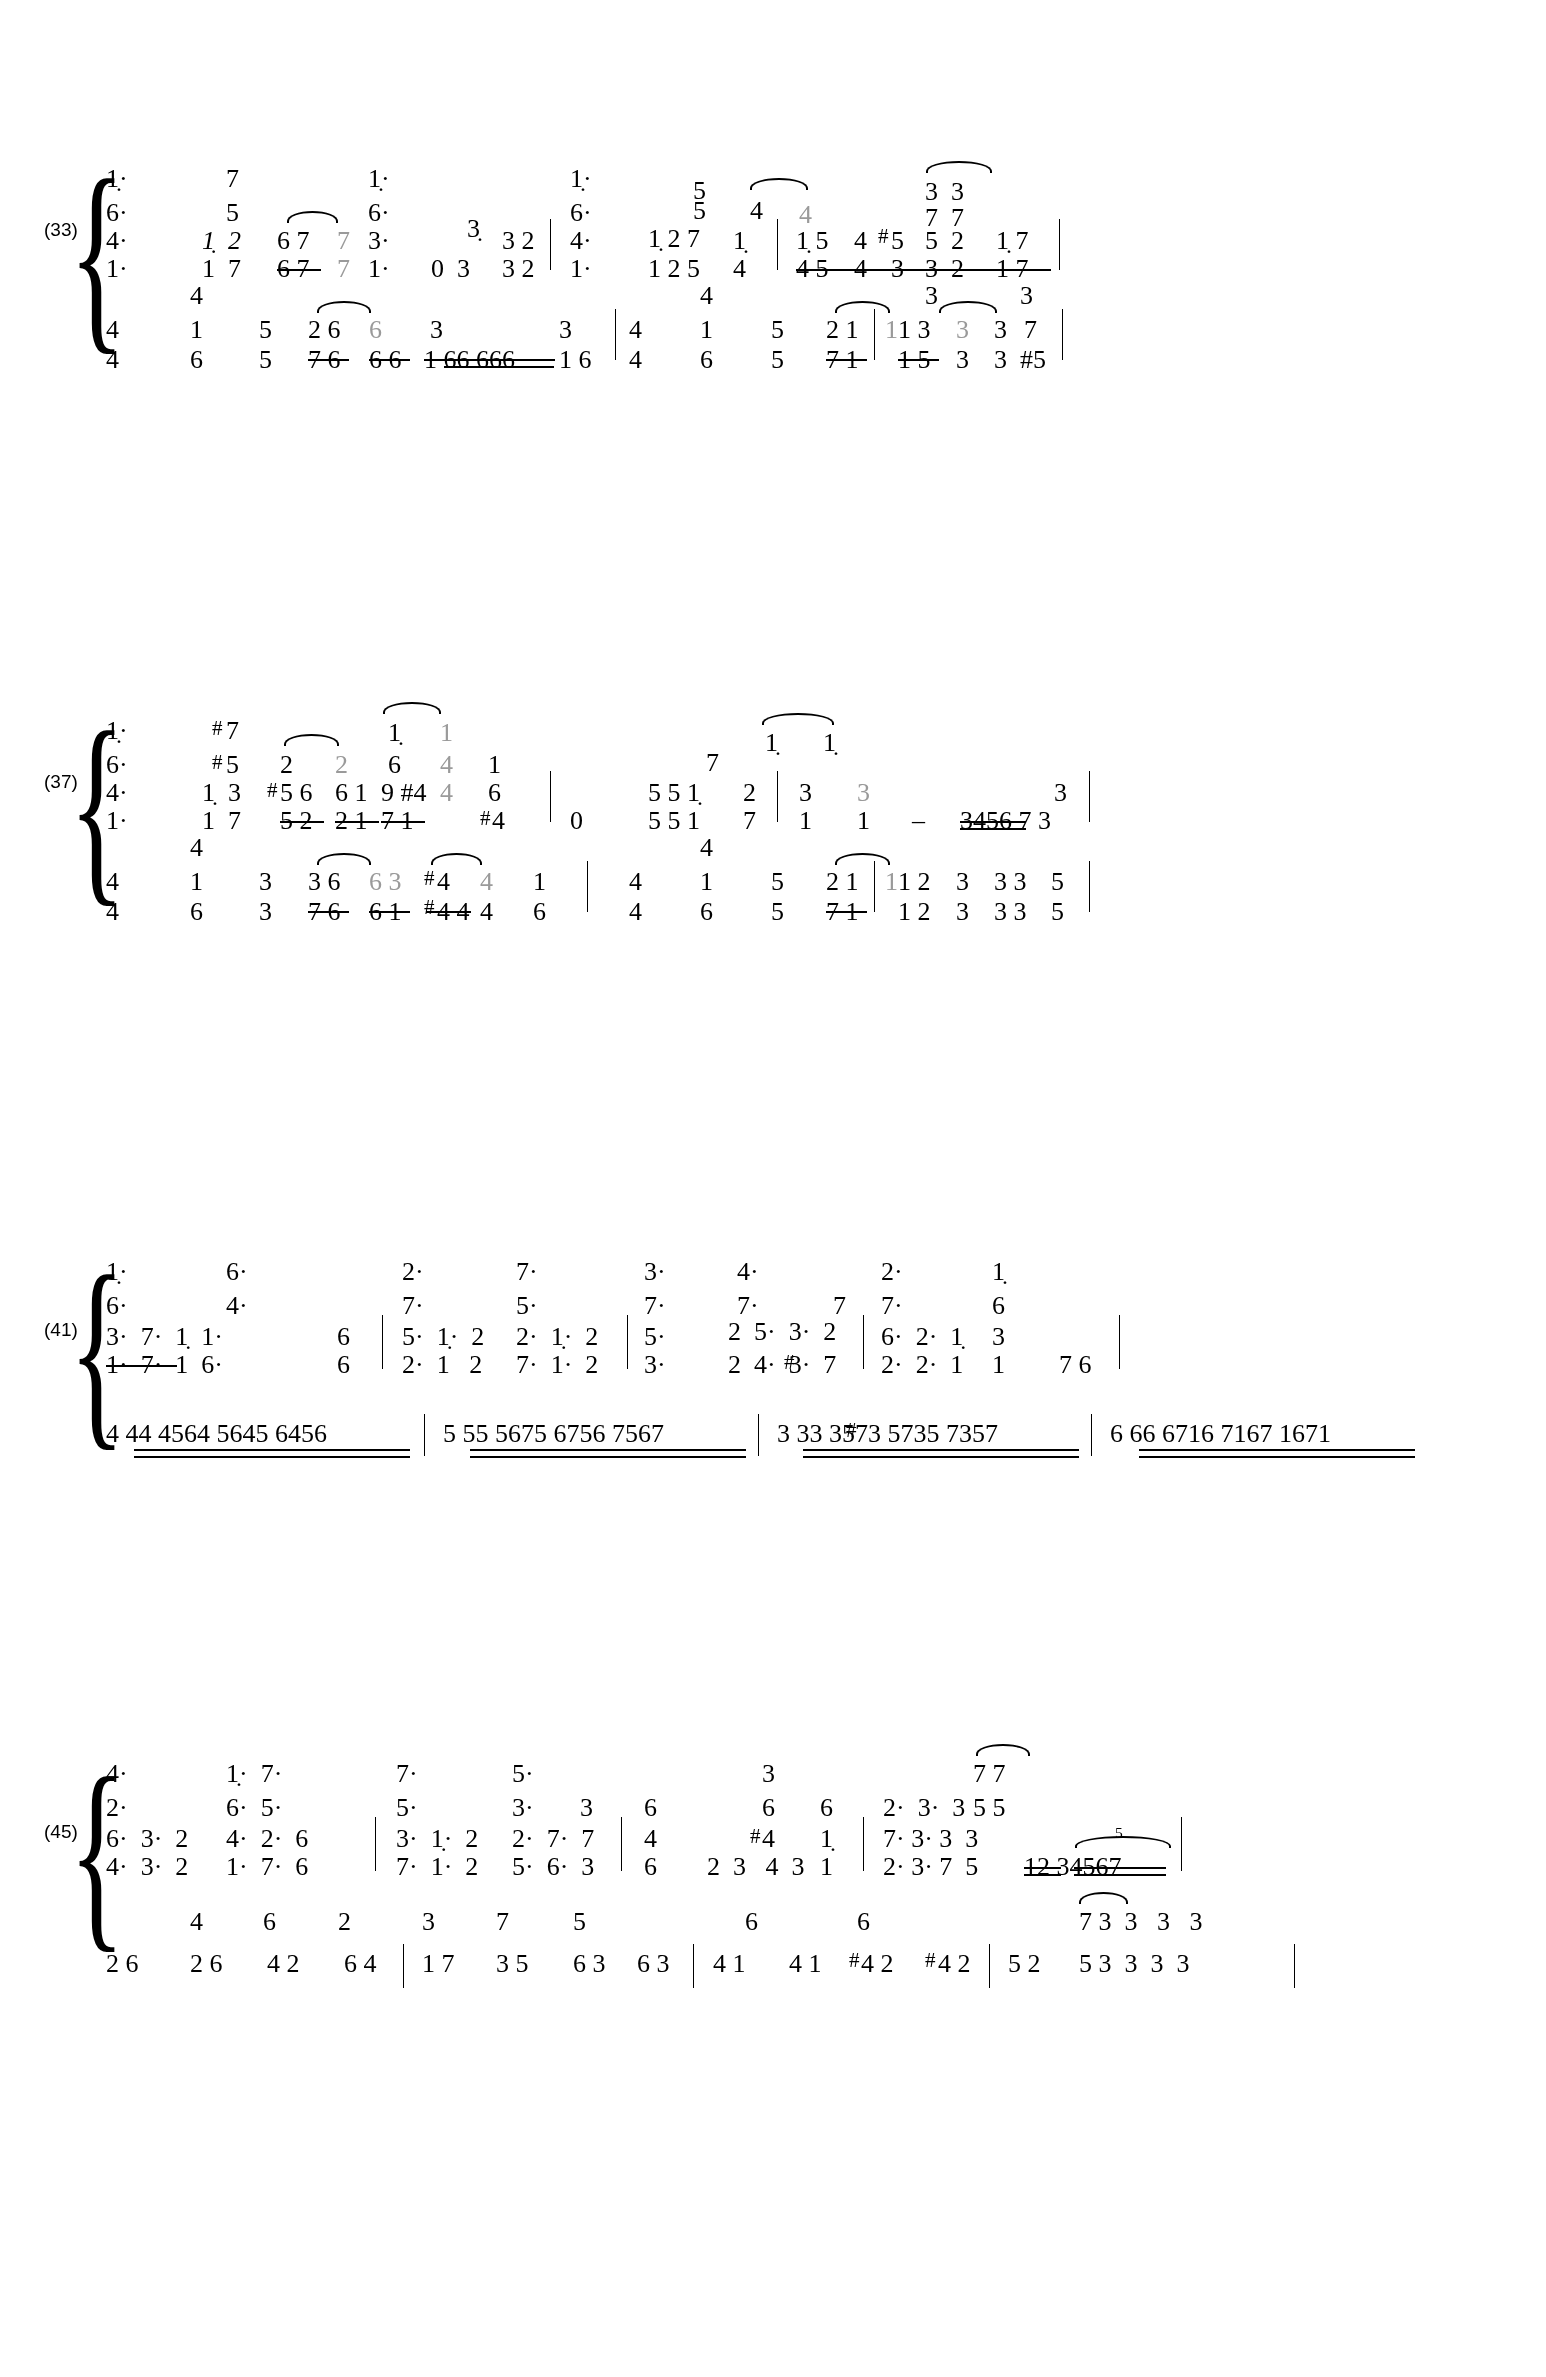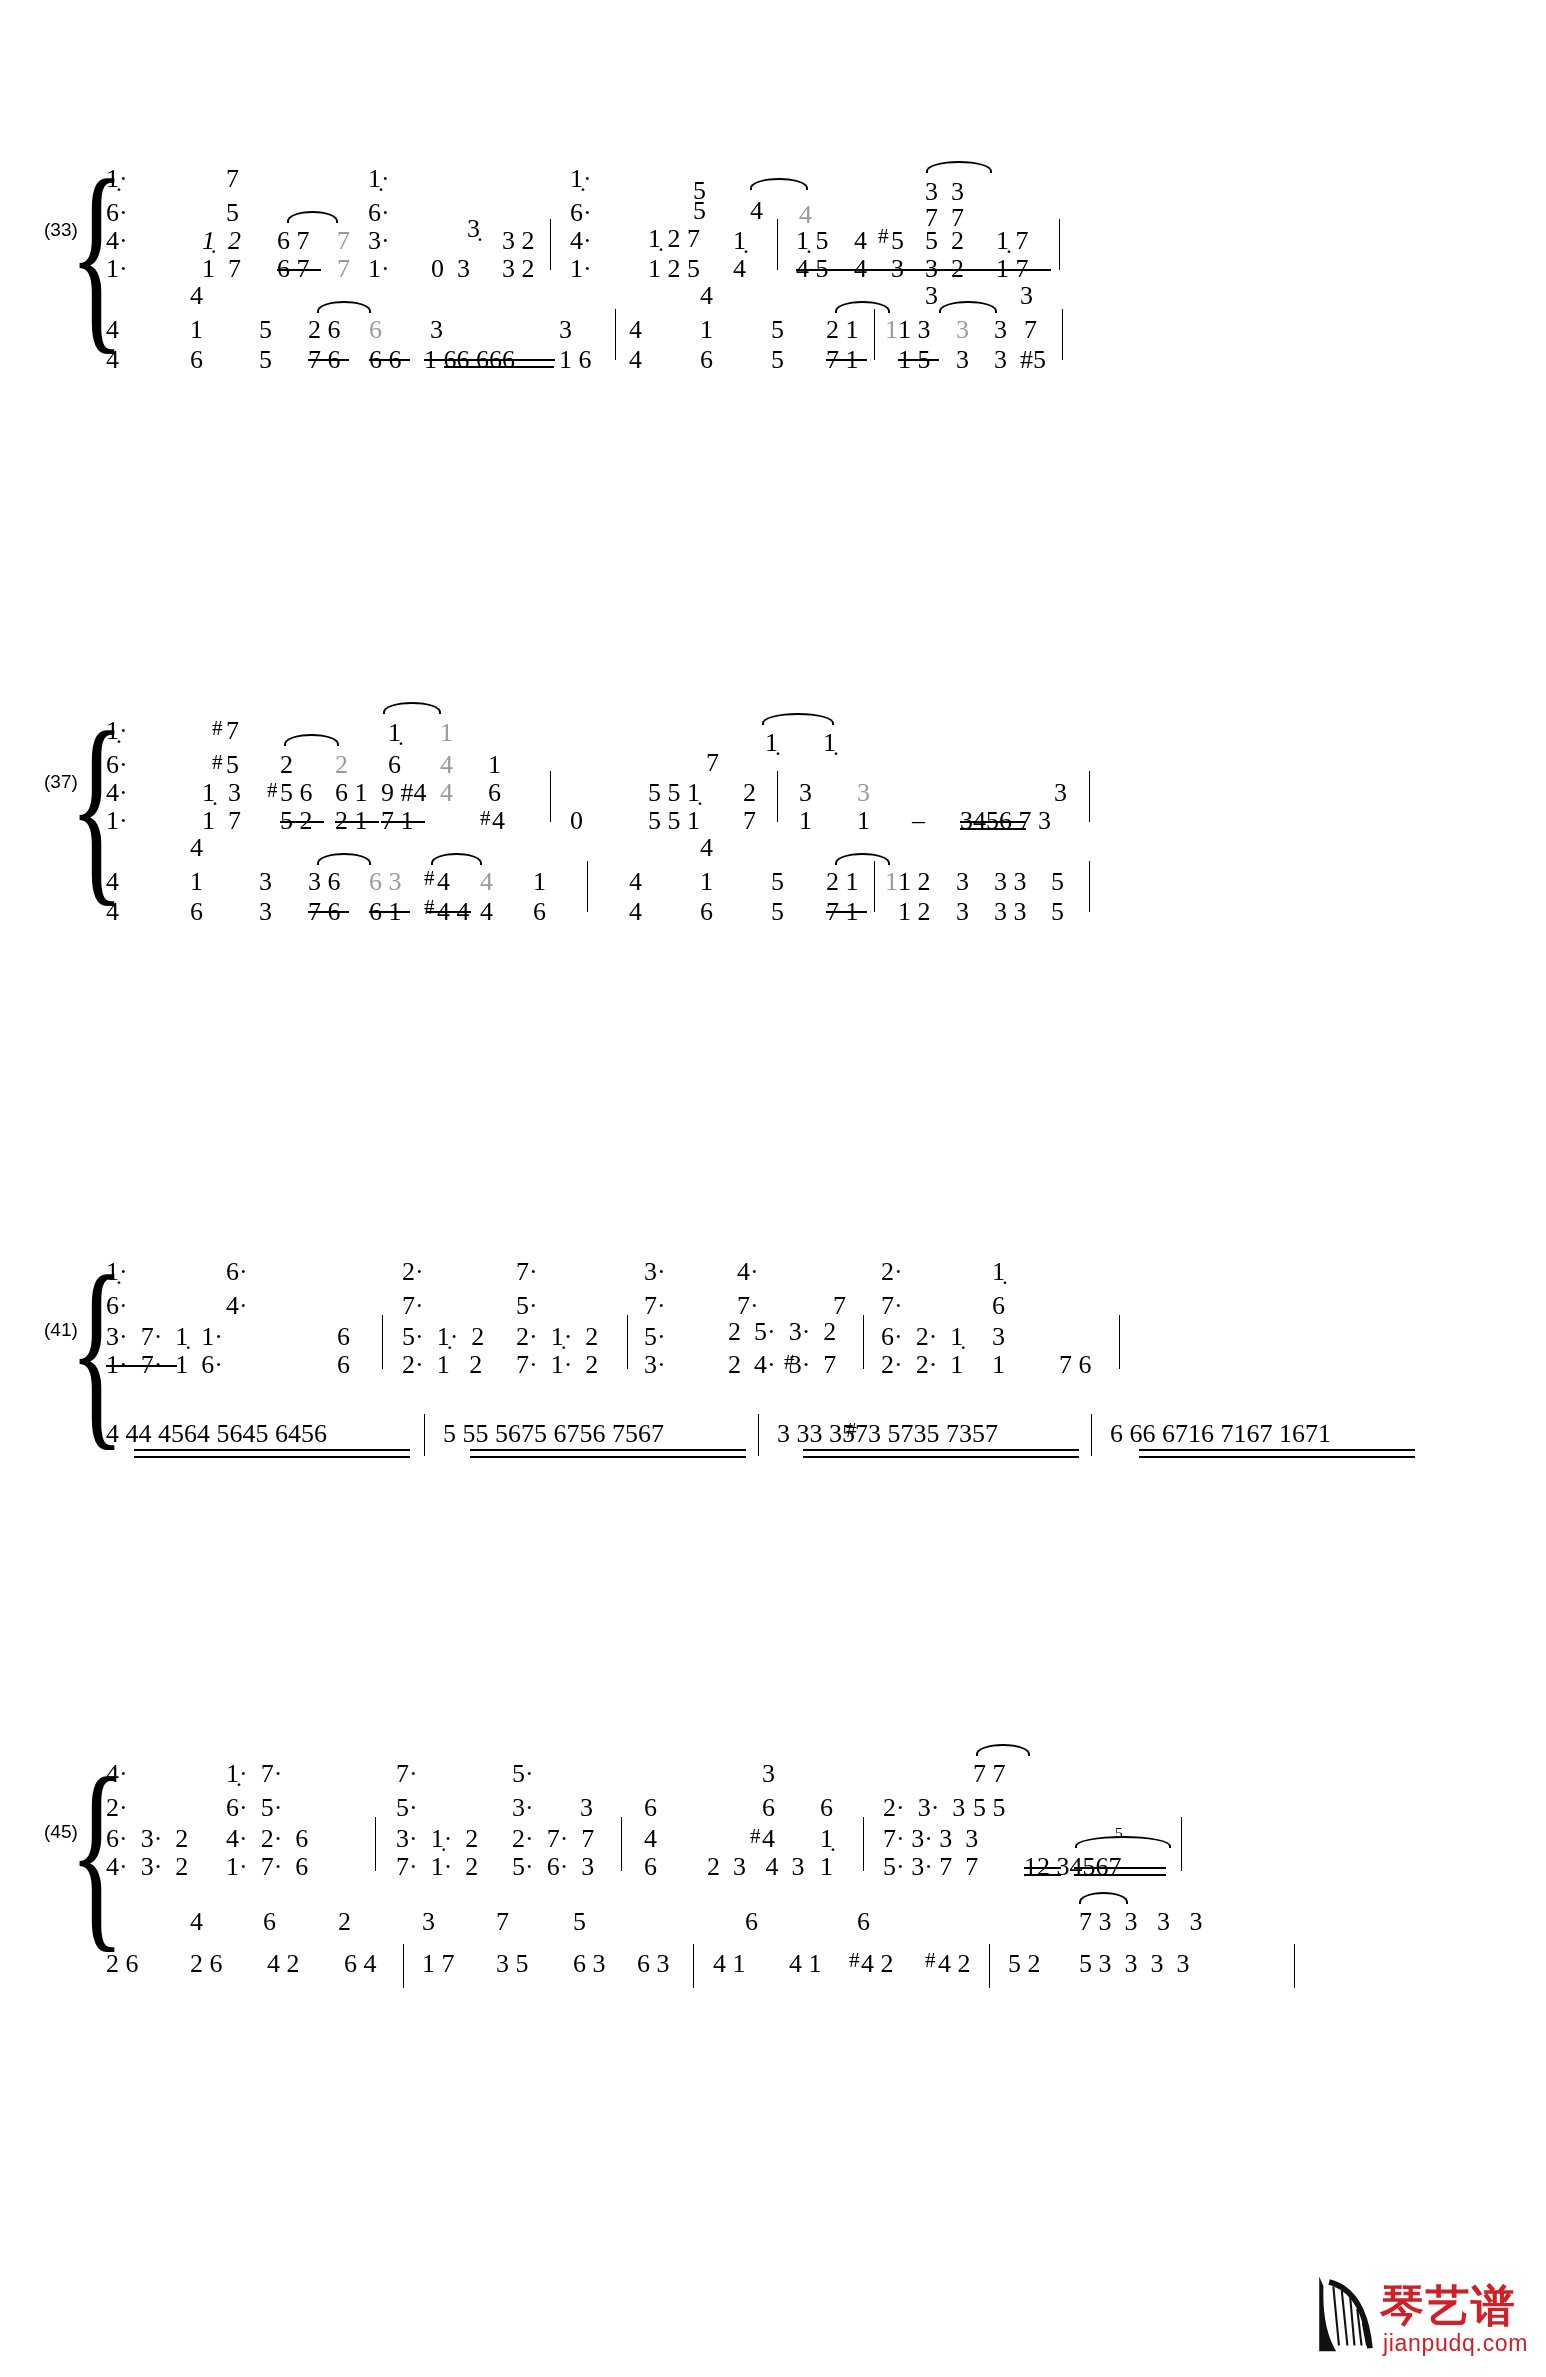--- a/index.html
+++ b/index.html
@@ -472,21 +472,21 @@
       <div class="cell" style="left:670px;top:98px;">6</div>
       <div class="cell sm" style="left:658px;top:126px;">#</div>
       <div class="cell" style="left:670px;top:129px;">4</div>
       <div class="cell" style="left:728px;top:129px;">1̣</div>
       <div class="cell" style="left:728px;top:98px;">6</div>
       <div class="cell" style="left:728px;top:157px;">1</div>
       <div class="bar" style="left:771px;top:120px;height:54px;"></div>
 
       <div class="cell" style="left:791px;top:98px;">2·  3·  3</div>
       <div class="cell" style="left:791px;top:129px;">7· 3· 3  3</div>
-      <div class="cell" style="left:791px;top:157px;">5· 3· 7  7</div>
+      <div class="cell" style="left:791px;top:157px;">2· 3· 7  5</div>
       <div class="cell" style="left:881px;top:64px;">7 7</div>
       <div class="cell" style="left:881px;top:98px;">5 5</div>
       <div class="slur" style="left:884px;top:47px;width:50px;"></div>
       <div class="cell" style="left:932px;top:157px;">12 34567</div>
       <div class="beam" style="left:932px;top:170px;width:37px;"></div>
       <div class="beam" style="left:932px;top:177px;width:37px;"></div>
       <div class="beam" style="left:982px;top:170px;width:92px;"></div>
       <div class="beam" style="left:982px;top:177px;width:92px;"></div>
       <div class="tupnum" style="left:1023px;top:127px;">5</div>
       <div class="slur" style="left:983px;top:139px;width:92px;"></div>
@@ -523,30 +523,15 @@
       <div class="bar" style="left:897px;top:35px;height:44px;"></div>
 
       <div class="cell" style="left:987px;top:0px;">7 3  3   3   3</div>
       <div class="slur" style="left:987px;top:-17px;width:45px;"></div>
       <div class="cell" style="left:916px;top:42px;">5 2</div>
       <div class="cell" style="left:987px;top:42px;">5 3  3  3  3</div>
       <div class="bar" style="left:1202px;top:35px;height:44px;"></div>
     </div>
   </div>
 
-  <div class="logo">
-    <svg class="harp" viewBox="0 0 88 120">
-      <path d="M6 6 L6 112 L30 112 Q10 80 12 20 Z" fill="#111"></path>
-      <path d="M20 14 Q70 26 78 108" stroke="#111" stroke-width="8" fill="none"></path>
-      <g stroke="#111" stroke-width="3">
-        <line x1="26" y1="20" x2="34" y2="104"></line>
-        <line x1="38" y1="26" x2="46" y2="104"></line>
-        <line x1="50" y1="36" x2="56" y2="104"></line>
-        <line x1="60" y1="52" x2="66" y2="104"></line>
-        <line x1="68" y1="72" x2="74" y2="104"></line>
-      </g>
-    </svg>
-    <div class="cn">琴艺谱</div>
-    <div class="en">jianpudq.com</div>
-  </div>
 
 </div>
 
 
 </body></html>

